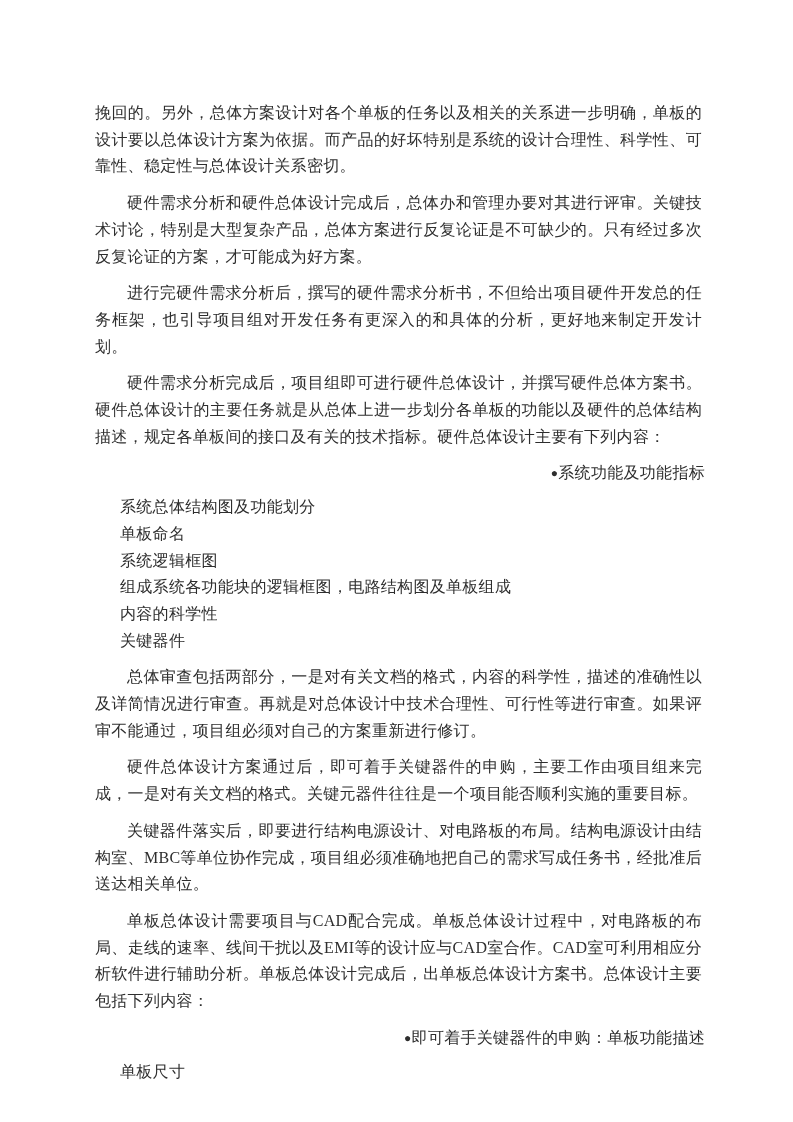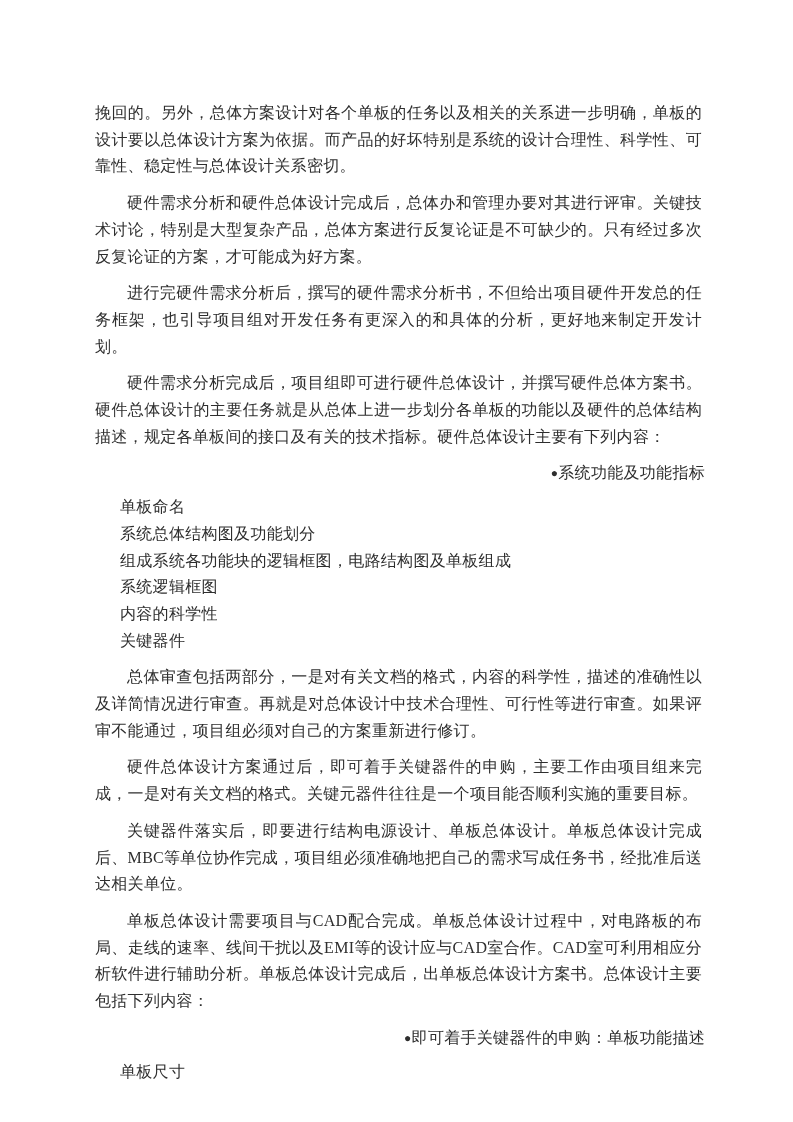--- a/index.html
+++ b/index.html
@@ -61,32 +61,32 @@
     <p class="para continuation">挽回的。另外，总体方案设计对各个单板的任务以及相关的关系进一步明确，单板的设计要以总体设计方案为依据。而产品的好坏特别是系统的设计合理性、科学性、可靠性、稳定性与总体设计关系密切。</p>
 
     <p class="para">硬件需求分析和硬件总体设计完成后，总体办和管理办要对其进行评审。关键技术讨论，特别是大型复杂产品，总体方案进行反复论证是不可缺少的。只有经过多次反复论证的方案，才可能成为好方案。</p>
 
     <p class="para">进行完硬件需求分析后，撰写的硬件需求分析书，不但给出项目硬件开发总的任务框架，也引导项目组对开发任务有更深入的和具体的分析，更好地来制定开发计划。</p>
 
     <p class="para">硬件需求分析完成后，项目组即可进行硬件总体设计，并撰写硬件总体方案书。硬件总体设计的主要任务就是从总体上进一步划分各单板的功能以及硬件的总体结构描述，规定各单板间的接口及有关的技术指标。硬件总体设计主要有下列内容：</p>
 
     <p class="bullet-line"><span class="dot">●</span><span>系统功能及功能指标</span></p>
 
+    <p class="list-line">系统总体结构图及功能划分</p>
     <p class="list-line">单板命名</p>
-    <p class="list-line">系统总体结构图及功能划分</p>
+    <p class="list-line">系统逻辑框图</p>
     <p class="list-line">组成系统各功能块的逻辑框图，电路结构图及单板组成</p>
-    <p class="list-line">系统逻辑框图</p>
     <p class="list-line">内容的科学性</p>
     <p class="list-line">关键器件</p>
 
     <p class="para">总体审查包括两部分，一是对有关文档的格式，内容的科学性，描述的准确性以及详简情况进行审查。再就是对总体设计中技术合理性、可行性等进行审查。如果评审不能通过，项目组必须对自己的方案重新进行修订。</p>
 
     <p class="para">硬件总体设计方案通过后，即可着手关键器件的申购，主要工作由项目组来完成，一是对有关文档的格式。关键元器件往往是一个项目能否顺利实施的重要目标。</p>
 
-    <p class="para">关键器件落实后，即要进行结构电源设计、单板总体设计。单板总体设计完成后、MBC等单位协作完成，项目组必须准确地把自己的需求写成任务书，经批准后送达相关单位。</p>
+    <p class="para">关键器件落实后，即要进行结构电源设计、对电路板的布局。结构电源设计由结构室、MBC等单位协作完成，项目组必须准确地把自己的需求写成任务书，经批准后送达相关单位。</p>
 
     <p class="para">单板总体设计需要项目与CAD配合完成。单板总体设计过程中，对电路板的布局、走线的速率、线间干扰以及EMI等的设计应与CAD室合作。CAD室可利用相应分析软件进行辅助分析。单板总体设计完成后，出单板总体设计方案书。总体设计主要包括下列内容：</p>
 
     <p class="bullet-line"><span class="dot">●</span><span>即可着手关键器件的申购：单板功能描述</span></p>
 
     <p class="list-line">单板尺寸</p>
 
   </div>
 </div>
 

